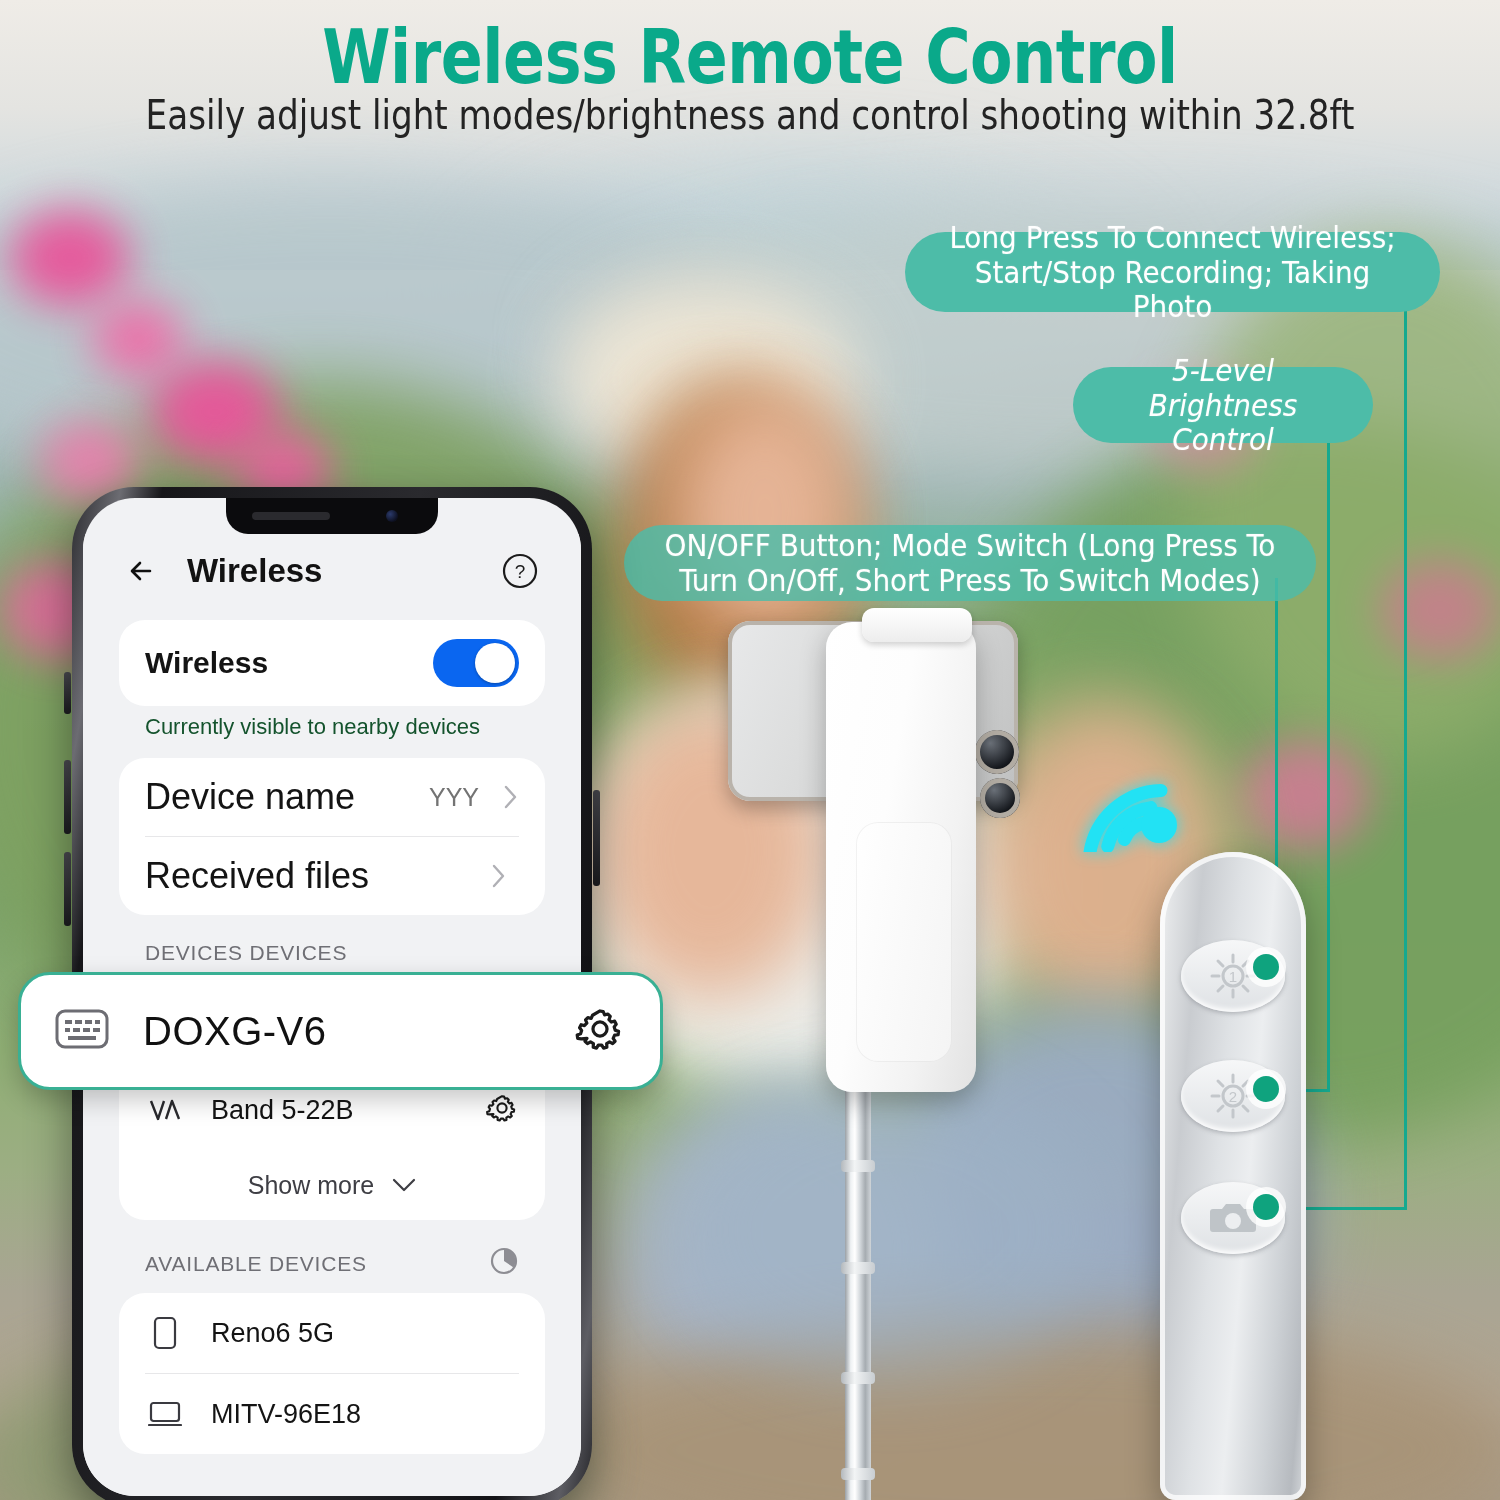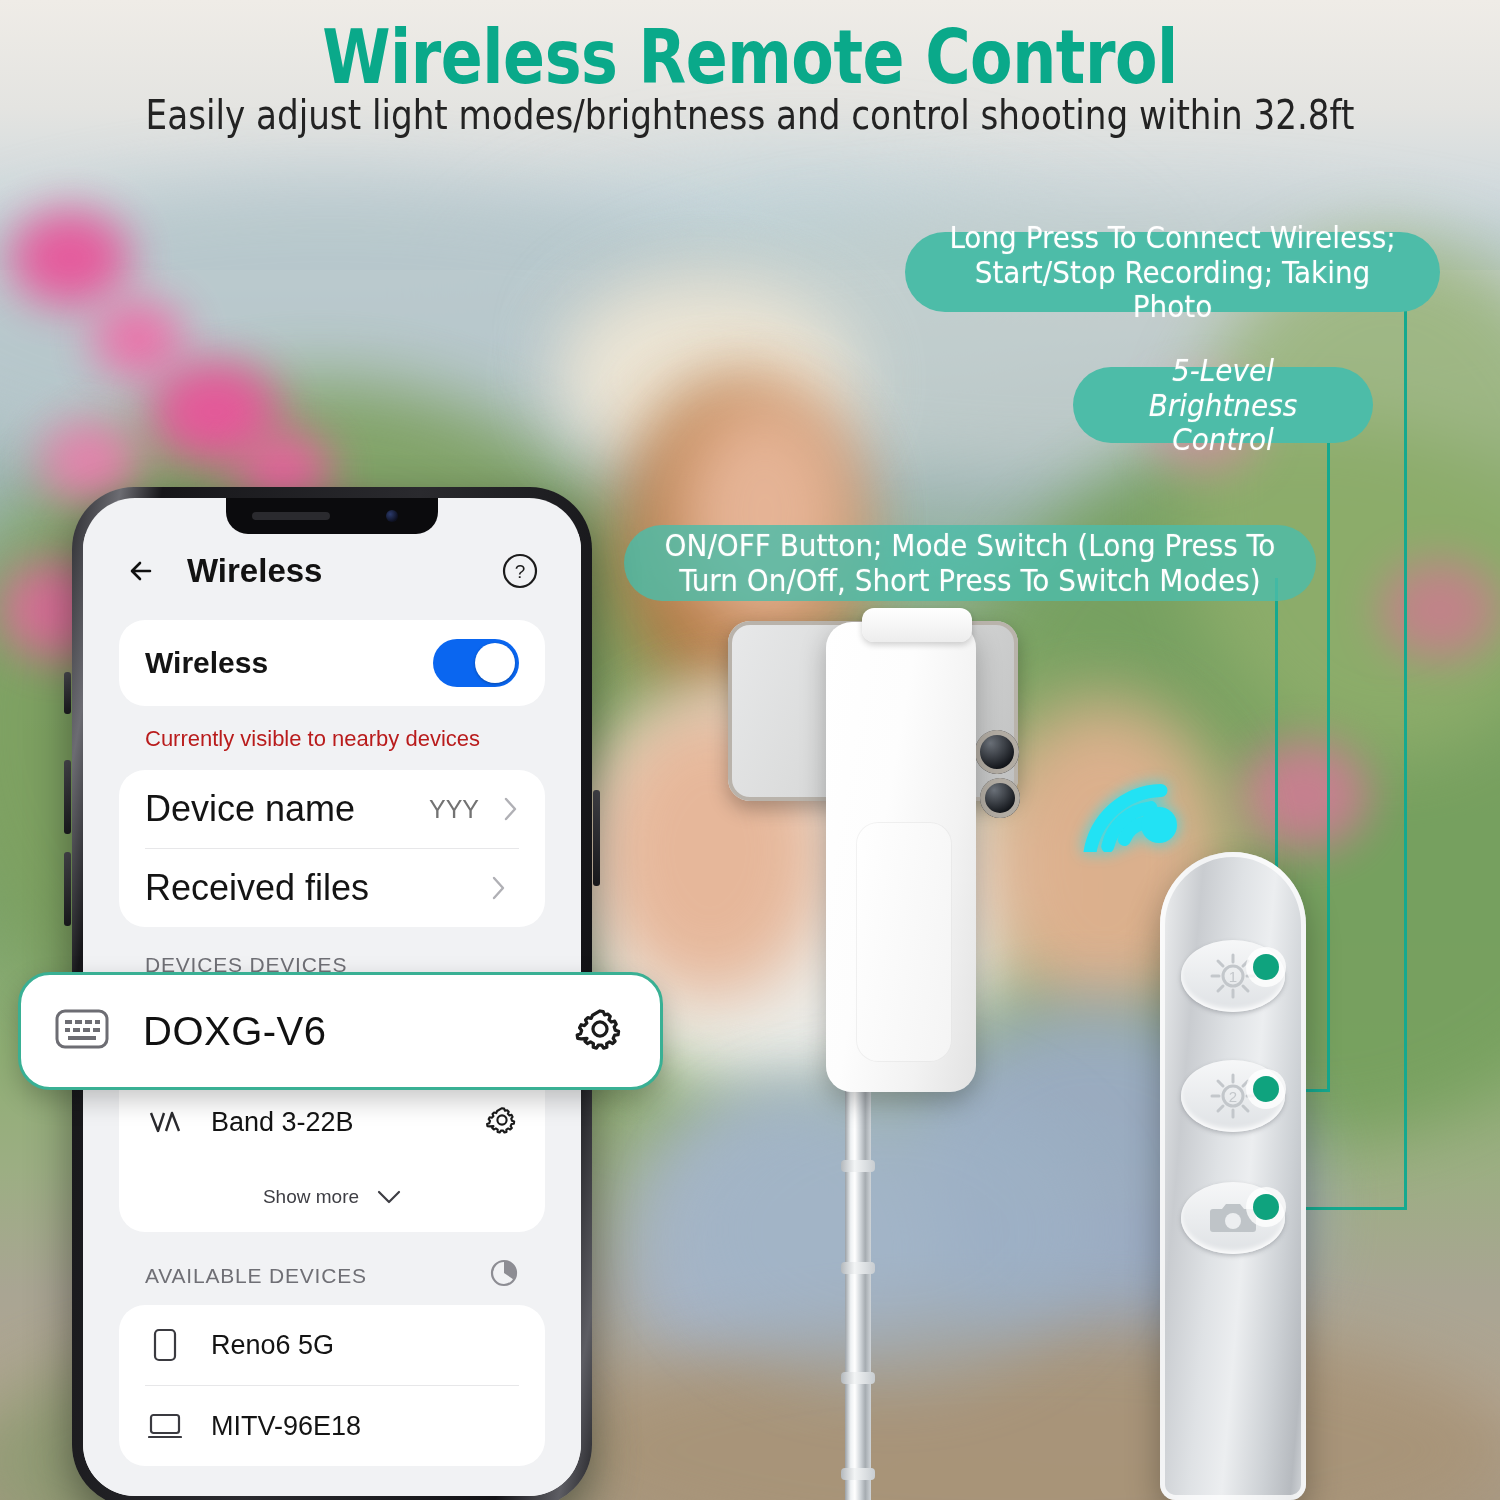--- a/index.html
+++ b/index.html
@@ -82,28 +82,28 @@
   .back-arrow{margin-left:44px;width:34px;height:34px;display:block;}
   .scr-title{margin-left:26px;font-size:33px;font-weight:700;color:#121212;}
   .help-ico{position:absolute;right:42px;top:50%;transform:translateY(-50%);width:38px;height:38px;}
 
   .scroll{position:absolute;left:0;top:110px;width:100%;bottom:0;background:#f1f2f4;overflow:hidden;}
   .card{background:#ffffff;border-radius:26px;margin:0 36px;}
   .row{display:flex;align-items:center;height:78px;padding:0 26px;box-sizing:border-box;position:relative;}
   .row .lbl{font-size:36px;color:#141414;}
   .row .val{margin-left:auto;font-size:25px;color:#737373;margin-right:24px;}
   .divider{height:1px;background:#e7e7e9;margin-left:26px;margin-right:26px;}
-  .caption{font-size:22px;color:#b91c1c;padding:20px 62px 18px;}
+  .caption{font-size:22px;color:#14532d;padding:8px 62px 18px;}
   .sechead{font-size:21px;color:#6f6f75;letter-spacing:.8px;padding:26px 62px 12px;display:flex;align-items:center;}
   .sechead .sp{margin-left:auto;}
   .dev-row{display:flex;align-items:center;height:80px;padding:0 26px;box-sizing:border-box;}
   .dev-row .ico{width:40px;display:flex;justify-content:center;align-items:center;}
   .dev-row .nm{font-size:27px;color:#141414;margin-left:26px;}
   .dev-row .gr{margin-left:auto;}
-  .showmore{display:flex;align-items:center;justify-content:center;height:70px;font-size:19px;color:#3e3e44;gap:18px;}
+  .showmore{display:flex;align-items:center;justify-content:center;height:70px;font-size:25px;color:#3e3e44;gap:18px;}
 
   
   .toggle{margin-left:auto;width:86px;height:48px;border-radius:26px;background:#0a66f0;position:relative;}
   .toggle .knob{position:absolute;right:4px;top:4px;width:40px;height:40px;border-radius:50%;background:#fff;box-shadow:0 1px 3px rgba(0,0,0,.3);}
 
   
   #hl-card{
     position:absolute;left:18px;top:972px;width:645px;height:118px;
     background:#fff;border:3px solid #39b094;border-radius:32px;
     box-shadow:0 10px 26px rgba(0,0,0,.22);
@@ -350,21 +350,21 @@
             </div>
           </div>
           <div class="divider"></div>
           <div class="dev-row">
             <div class="ico">
               <svg width="36" height="26" viewBox="0 0 36 26">
                 <path d="M4 4l7 18 6-18" fill="none" stroke="#2a2a2e" stroke-width="2.4" stroke-linejoin="round"></path>
                 <path d="M19 22l6-18 7 18" fill="none" stroke="#2a2a2e" stroke-width="2.4" stroke-linejoin="round"></path>
               </svg>
             </div>
-            <div class="nm">Band 3-22B</div>
+            <div class="nm">Band 5-22B</div>
             <div class="gr">
               <svg width="34" height="34" viewBox="0 0 34 34">
                 <path d="M17 5.2l2.1.45.9 2.1 2.2-.55 1.5 1.55-.85 2.1 1.6 1.6 2.15-.6 1 2-1.35 1.75.7 2.2 2.2.75-.3 2.2-2.3.3-.95 2.05 1.25 1.9-1.6 1.55-2-1.1-1.9 1.15.15 2.3-2.15.65-1.2-1.95h-2.25l-1.2 1.95-2.15-.65.15-2.3-1.9-1.15-2 1.1-1.6-1.55 1.25-1.9L4.7 23.4l-2.3-.3-.3-2.2 2.2-.75.7-2.2L3.65 16.2l1-2 2.15.6 1.6-1.6-.85-2.1 1.5-1.55 2.2.55.9-2.1z" fill="none" stroke="#1b1b1b" stroke-width="2.1" stroke-linejoin="round"></path>
                 <circle cx="17" cy="17" r="4.6" fill="none" stroke="#1b1b1b" stroke-width="2.1"></circle>
               </svg>
             </div>
           </div>
           <div class="showmore">
             <span>Show more</span>
             <svg width="24" height="15" viewBox="0 0 24 15">

